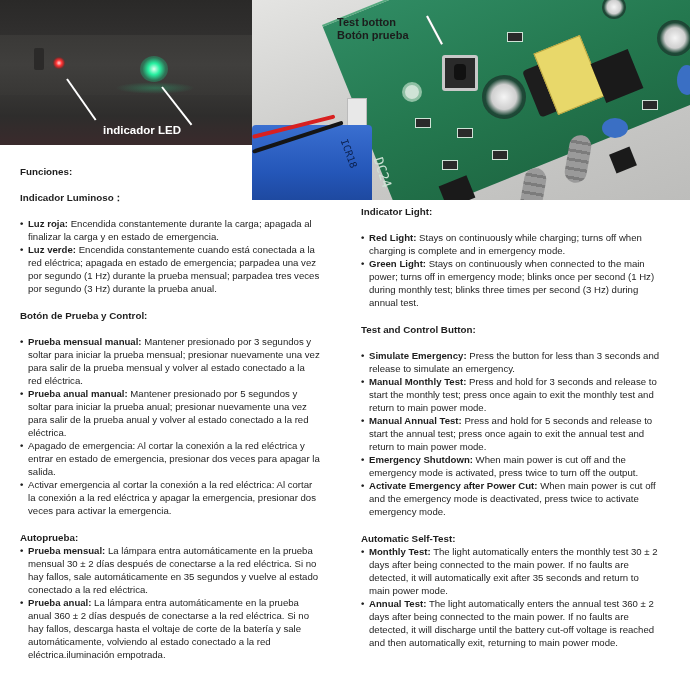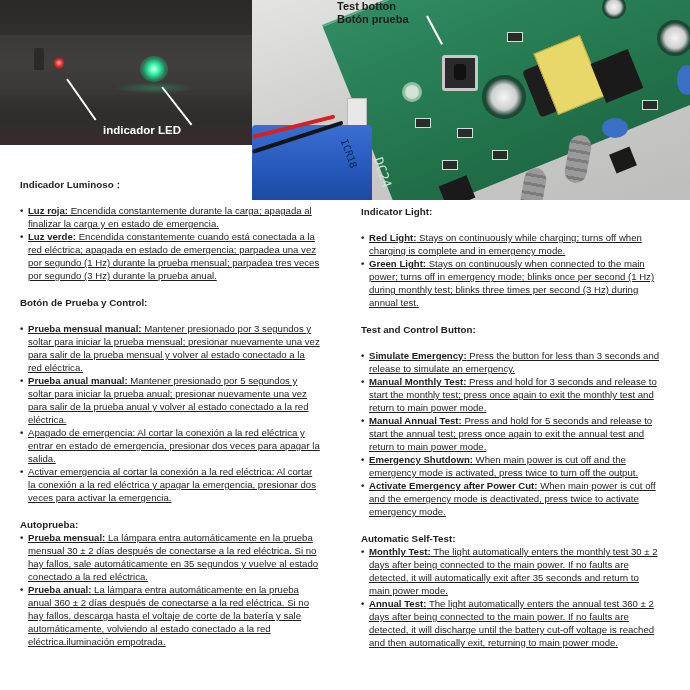--- a/index.html
+++ b/index.html
@@ -41,30 +41,30 @@
   .test-button .cap { position: absolute; left: 9px; top: 6px; width: 12px; height: 16px; background: #111; border-radius: 4px; }
   .cap-elec { position: absolute; border-radius: 50%; background: radial-gradient(circle, #f5f5f5 0%, #cfcfcf 40%, #1f4a38 60%, #143726 100%); }
   .inductor { position: absolute; left: 292px; top: 42px; width: 48px; height: 64px; background: #e8d86a; transform: rotate(-22deg); border: 1px solid #b8a440; }
   .inductor-core { position: absolute; left: 278px; top: 62px; width: 40px; height: 50px; background: #1d1d1d; transform: rotate(-22deg); border-radius: 4px; }
   .resistor { position: absolute; width: 22px; height: 48px; border-radius: 11px;
     background: repeating-linear-gradient(180deg, #9a9a9a 0px, #9a9a9a 6px, #7c7c7c 6px, #7c7c7c 9px); }
   .ycap { position: absolute; width: 26px; height: 20px; background: #3a6fc4; border-radius: 50%; }
   .chip { position: absolute; width: 36px; height: 26px; background: #1a1a1a; }
   .pcb-hole { position: absolute; left: 150px; top: 82px; width: 14px; height: 14px; border-radius: 50%; background: #cfe3d6; border: 3px solid #8fc0a4; }
   .pcb-silk { position: absolute; left: 115px; top: 165px; font-size: 13px; color: #cfe3d6; transform: rotate(72deg); font-family: "DejaVu Sans Mono", monospace; }
-  .pcb-label { position: absolute; left: 85px; top: 0; font-size: 11px; font-weight: bold; color: #1c1c1c; line-height: 13px; }
+  .pcb-label { position: absolute; left: 85px; top: 16px; font-size: 11px; font-weight: bold; color: #1c1c1c; line-height: 13px; }
   .pcb-arrow { position: absolute; left: 175px; top: 15px; width: 32px; height: 2px; background: #ffffff; transform: rotate(62deg); transform-origin: 0 50%; box-shadow: 0 0 1px #888; }
 
   
   .col { position: absolute; font-size: 9.6px; line-height: 13px; color: #1e1e1e; }
   .col-es { left: 20px; top: 165px; width: 300px; }
   .col-en { left: 361px; top: 205px; width: 300px; }
   .col h3 { margin: 0; font-size: 9.8px; font-weight: bold; line-height: 13px; }
   .col ul { margin: 0; padding: 0; list-style: none; }
-  .col li { position: relative; padding-left: 8px; text-decoration: underline; }
+  .col li { position: relative; padding-left: 8px; }
   .col li::before { content: "•"; position: absolute; left: 0; top: 0; font-weight: bold; }
   .col .term { font-weight: bold; }
   .gap-s { height: 13px; }
   .gap-m { height: 14px; }
 </style>
 </head>
 <body>
 
 <div class="photo-led">
   <div class="strip"></div>
@@ -109,20 +109,21 @@
   <div class="wire-red"></div>
   <div class="wire-black"></div>
   <div class="pcb-arrow"></div>
   <div class="pcb-label">
     <div>Test botton</div>
     <div>Botón prueba</div>
   </div>
 </div>
 
 <div class="col col-es">
+  <h3>Funciones:</h3>
   <div class="gap-s"></div>
   <h3>Indicador Luminoso：</h3>
   <div class="gap-s"></div>
   <ul>
     <li><span class="term">Luz roja:</span><span> Encendida constantemente durante la carga; apagada al finalizar la carga y en estado de emergencia.</span></li>
     <li><span class="term">Luz verde:</span><span> Encendida constantemente cuando está conectada a la red eléctrica; apagada en estado de emergencia; parpadea una vez por segundo (1 Hz) durante la prueba mensual; parpadea tres veces por segundo (3 Hz) durante la prueba anual.</span></li>
   </ul>
   <div class="gap-m"></div>
   <h3>Botón de Prueba y Control:</h3>
   <div class="gap-s"></div>

